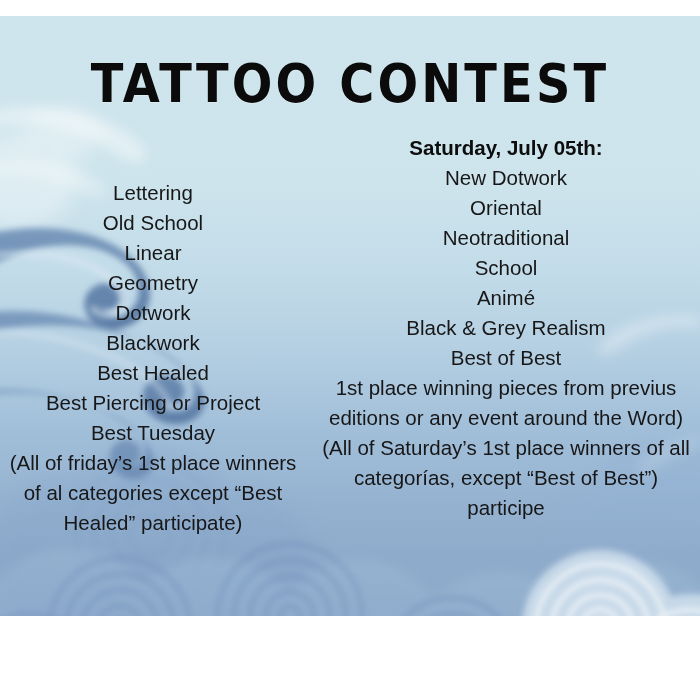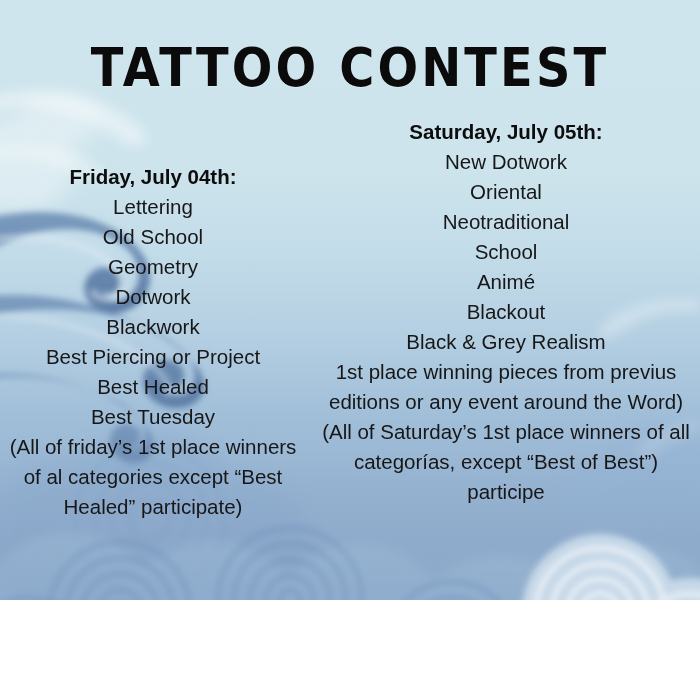--- a/index.html
+++ b/index.html
@@ -18,20 +18,21 @@
     background:
       linear-gradient(180deg,
         #cfe5ed 0%,
         #cde4ec 28%,
         #c3dce9 42%,
         #b4cfe2 56%,
         #a3c0da 68%,
         #96b3d1 80%,
         #8fabcb 90%,
         #8da9c9 100%);
+    margin-top: 16px;
   }
 
   
   .bg-layer {
     position: absolute;
     inset: 0;
     pointer-events: none;
   }
 
   .bg-svg { position: absolute; inset: 0; width: 700px; height: 700px; }
@@ -266,40 +267,40 @@
     </svg>
   </div>
 
   <div class="content">
 
     <div class="title">TATTOO CONTEST</div>
 
     <div class="columns">
 
       <div class="col" id="col-friday">
-        <div class="heading">Friday, July 04th:</div>
         <div class="line">Lettering</div>
         <div class="line">Old School</div>
+        <div class="line">Linear</div>
         <div class="line">Geometry</div>
         <div class="line">Dotwork</div>
         <div class="line">Blackwork</div>
+        <div class="line">Best Healed</div>
         <div class="line">Best Piercing or Project</div>
-        <div class="line">Best Healed</div>
         <div class="line">Best Tuesday</div>
         <div class="line wrap">(All of friday’s 1st place winners of al categories except “Best Healed” participate)</div>
       </div>
 
       <div class="col" id="col-saturday">
         <div class="heading">Saturday, July 05th:</div>
         <div class="line">New Dotwork</div>
         <div class="line">Oriental</div>
         <div class="line">Neotraditional</div>
         <div class="line">School</div>
         <div class="line">Animé</div>
-        <div class="line">Blackout</div>
         <div class="line">Black &amp; Grey Realism</div>
+        <div class="line">Best of Best</div>
         <div class="line wrap">1st place winning pieces from previus editions or any event around the Word)</div>
         <div class="line wrap">(All of Saturday’s 1st place winners of all categorías, except “Best of Best”) participe</div>
       </div>
 
     </div>
   </div>
 </div>
 
 </body></html>

